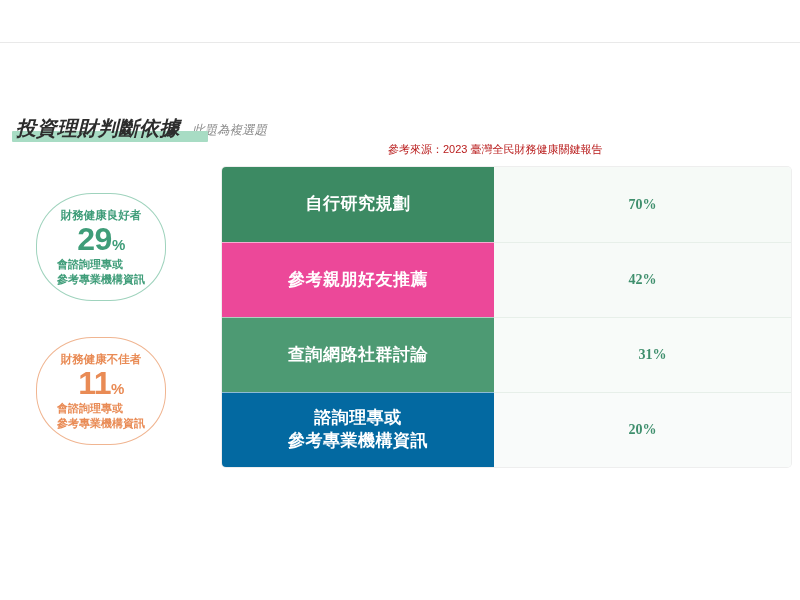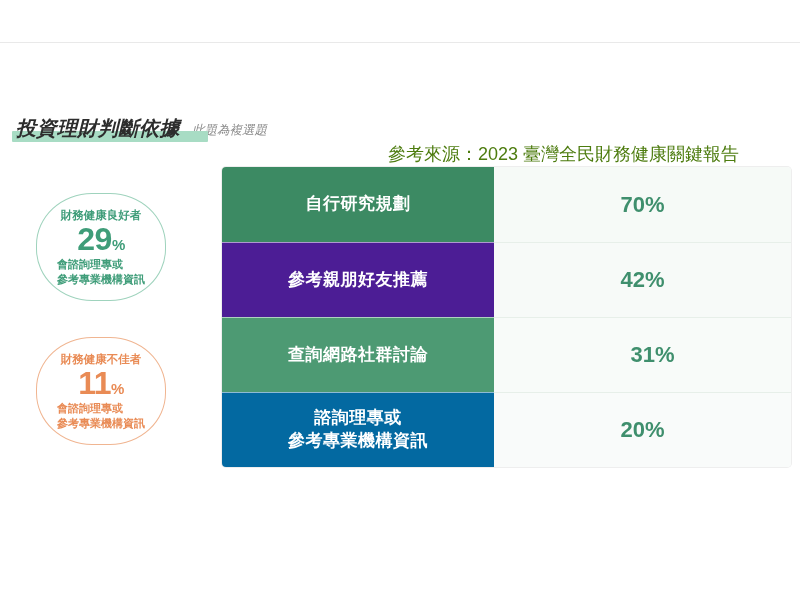--- a/index.html
+++ b/index.html
@@ -60,22 +60,22 @@
     color: #8a8a8a;
     line-height: 1;
     padding-bottom: 2px;
   }
 
   
   .source-line {
     position: absolute;
     left: 388px;
     top: 142px;
-    font-size: 18px;
-    color: #4d7c0f;
+    font-size: 11px;
+    color: #b91c1c;
     white-space: nowrap;
   }
 
   
   .badge {
     position: absolute;
     width: 130px;
     height: 108px;
     border-radius: 56px / 52px;
     border: 1.6px solid #9fd3bd;
@@ -151,27 +151,28 @@
     line-height: 1.35;
     box-sizing: border-box;
   }
   .cell-value {
     flex: 1;
     display: flex;
     align-items: center;
     justify-content: center;
     background: #f7faf8;
     color: #3f8f6d;
-    font-size: 22px;
+    font-size: 14px;
     font-weight: bold;
     box-sizing: border-box;
+    font-family: Liberation Serif, serif;
   }
 
   .r0 .cell-label { background: #3c8a63; }
-  .r1 .cell-label { background: #4c1d95; }
+  .r1 .cell-label { background: #ec4899; }
   .r2 .cell-label { background: #4d9a73; }
   .r3 .cell-label { background: #0369a1; }
 
   .r0 .cell-value { background: #f6faf7; }
   .r1 .cell-value { background: #f7faf8; }
   .r2 .cell-value { background: #f8fbf9; padding-left: 20px; }
   .r3 .cell-value { background: #f9fbfa; }
 </style>
 </head>
 <body>

